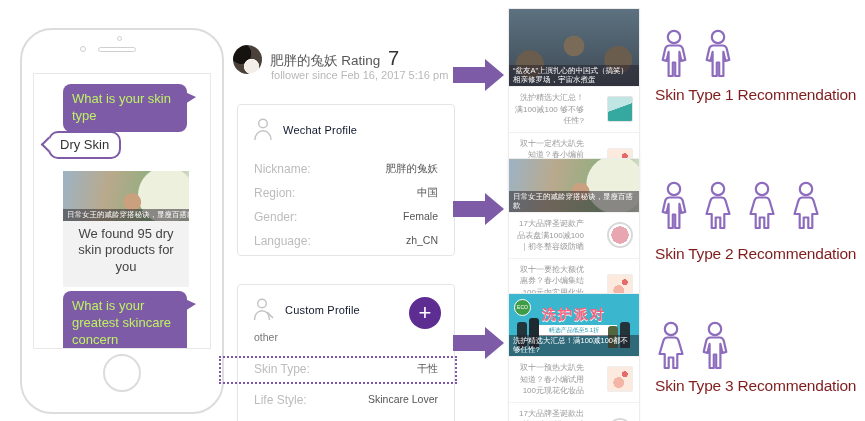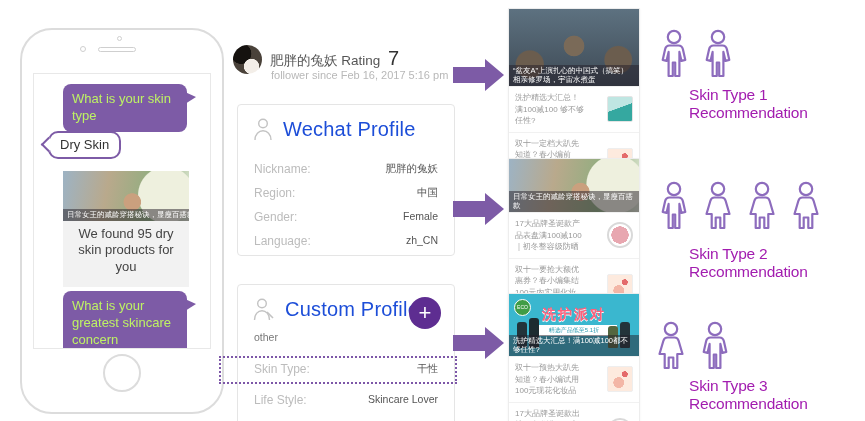--- a/index.html
+++ b/index.html
@@ -51,21 +51,21 @@
   .user-line { position:absolute; left:270px; top:47px; color:#555; font-size:13.5px; }
   .user-line .big { font-size:20px; color:#333; margin-left:4px; }
   .follower { position:absolute; left:271px; top:69px; color:#b8b8b8; font-size:11px; }
 
   
   .panel { position:absolute; left:237px; width:218px; background:#fff;
            border:1px solid #e5e5e5; border-radius:4px; }
   .panel-1 { top:104px; height:152px; }
   .panel-2 { top:284px; height:150px; }
   .panel-head { display:flex; align-items:center; gap:10px; padding:13px 15px 6px; }
-  .panel-title { font-size:20px; color:#1d4ed8; letter-spacing:.2px; }
+  .panel-title { font-size:11px; color:#0f172a; letter-spacing:.2px; }
   .panel-rows { margin-top:10px; }
   .prow { display:flex; justify-content:space-between; padding:5px 16px; }
   .prow .lab { font-size:12px; color:#bcbcbc; }
   .prow .val { font-size:10.5px; color:#555; }
   .group-label { font-size:10.5px; color:#777; padding:4px 16px 2px; }
   .plus-btn { position:absolute; right:13px; top:12px; width:32px; height:32px; border-radius:50%;
               background:#5e2d91; color:#fff; font-size:22px; line-height:30px; text-align:center;
               font-weight:400; cursor:pointer; border:none; }
   .dotted-box { position:absolute; left:219px; top:356px; width:238px; height:28px;
                 border:2px dotted #7d57a8; z-index:5; pointer-events:none; }
@@ -84,21 +84,21 @@
         radial-gradient(circle at 84% 66%, #6b5d4e 0 11%, transparent 12%),
         linear-gradient(180deg,#5d7180,#3e4a55); }
   .acard2 .acard-img { height:53px;
       background:
         radial-gradient(circle at 55% 62%, #caa07e 0 11%, transparent 12%),
         radial-gradient(circle at 82% 48%, #eef0de 0 26%, transparent 27%),
         linear-gradient(100deg,#9db3c4 0%,#b9a98c 35%,#8fae7f 70%,#dfe7d2 100%); }
   .acard3 .acard-img { height:62px; background:#3ab7cf; }
   .acard-img .img-caption { font-size:7.5px; white-space:normal; max-height:22px; }
   .arow { display:flex; align-items:center; gap:23px; padding:5px 6px; border-top:1px solid #f1f1f1;
-          cursor:pointer; }
+          cursor:pointer;text-align:right; }
   .arow-text { flex:1; font-size:8px; color:#999; line-height:1.45; }
   .thumb { width:26px; height:26px; flex:0 0 26px; border-radius:2px; }
   .thumb-teal { background:linear-gradient(160deg,#bfe6e2 0 45%, #35a8a0 46% 100%);
                 border:1px solid #e4e4e4; }
   .thumb-cartoon { background:
         radial-gradient(circle at 45% 65%, #f3b6a6 0 26%, transparent 27%),
         radial-gradient(circle at 70% 30%, #e46a6a 0 12%, transparent 13%),
         #fdeade; border:1px solid #eee; }
   .thumb-compact { border-radius:50%; border:2px solid #d9d9d9; background:
         radial-gradient(circle at 50% 50%, #e8a7b0 0 55%, #fff 56%); }
@@ -115,21 +115,21 @@
   .promo-bottle { position:absolute; bottom:8px; width:10px; height:26px; border-radius:3px 3px 1px 1px;
                   background:#23343a; }
   .promo-bottle.b1 { left:8px; } .promo-bottle.b2 { left:20px; height:30px; background:#1d2b30; }
   .promo-bottle.b3 { right:9px; } .promo-bottle.b4 { right:21px; height:22px; background:#54663f; }
 
   
   .audience { position:absolute; display:flex; gap:10px; align-items:flex-end; }
   .aud-1 { left:657px; top:29px; }
   .aud-2 { left:657px; top:181px; }
   .aud-3 { left:654px; top:321px; }
-  .rec-label { position:absolute; left:655px; color:#a21caf; font-size:15.5px; letter-spacing:-.2px;margin-left:34px; }
+  .rec-label { position:absolute; left:655px; color:#7f1d1d; font-size:15.5px; letter-spacing:-.2px; }
   .rl-1 { top:86px; } .rl-2 { top:245px; } .rl-3 { top:377px; }
 </style>
 </head>
 <body>
 
 <div id="stage">
 
   <div class="phone">
     <div class="phone-topdot"></div>
     <div class="phone-cam"></div>

